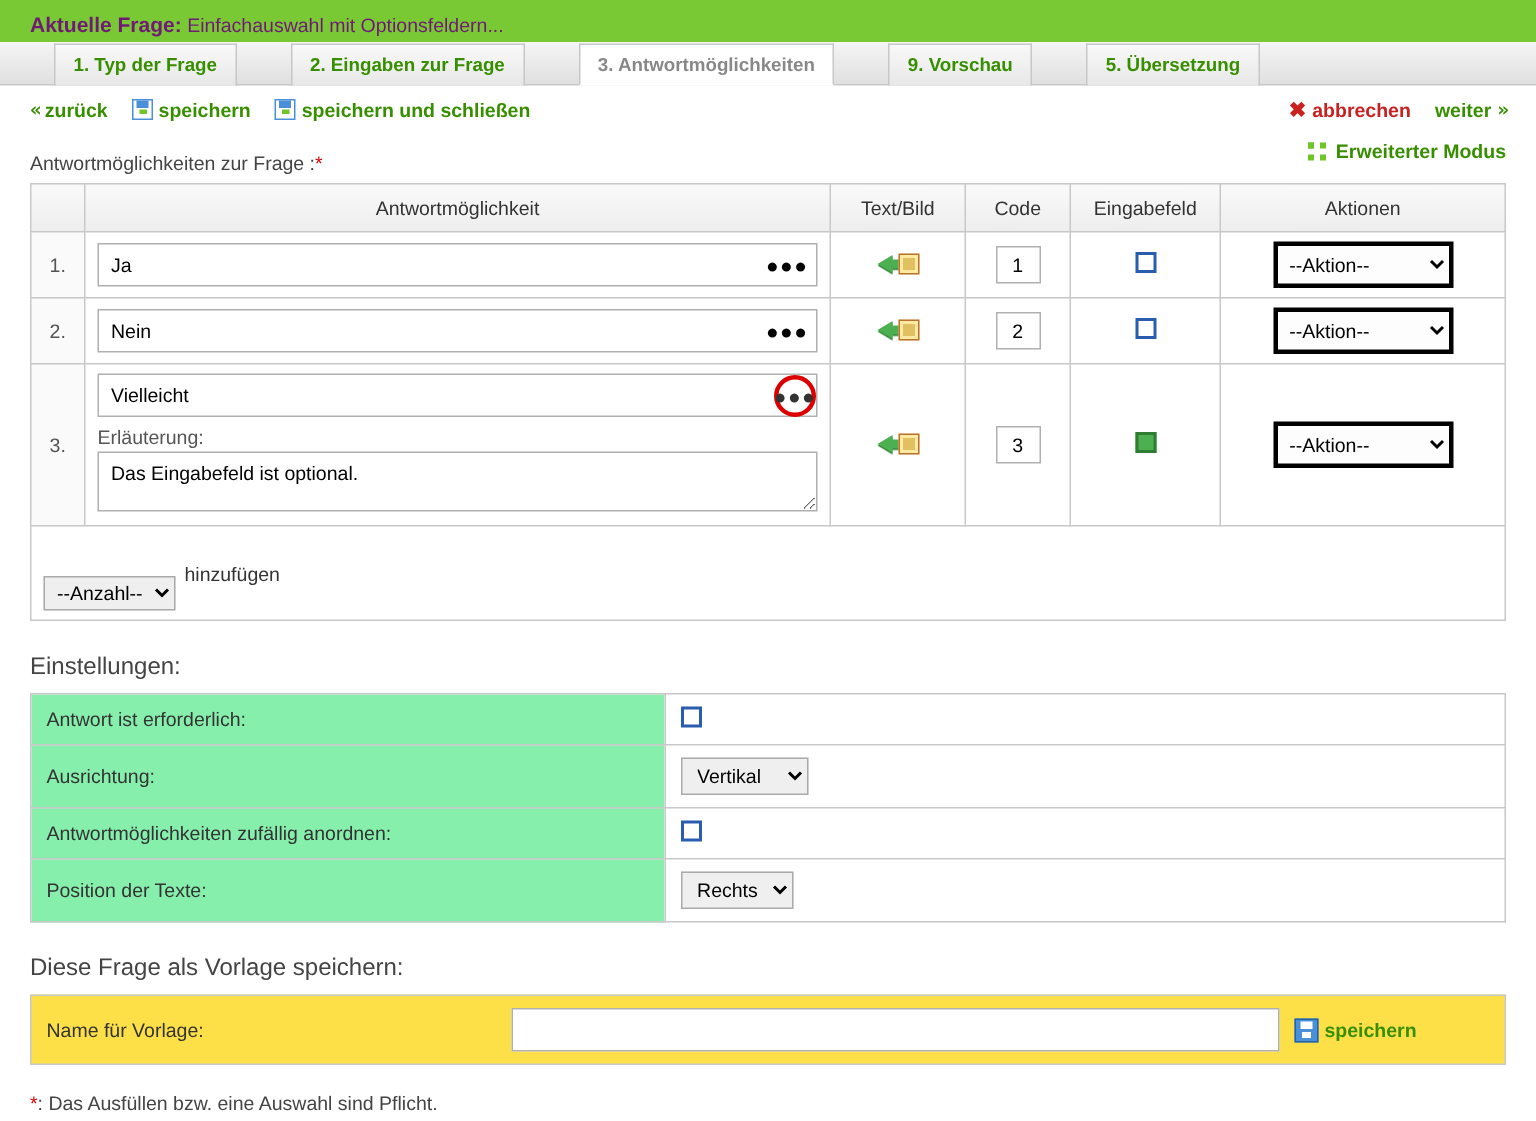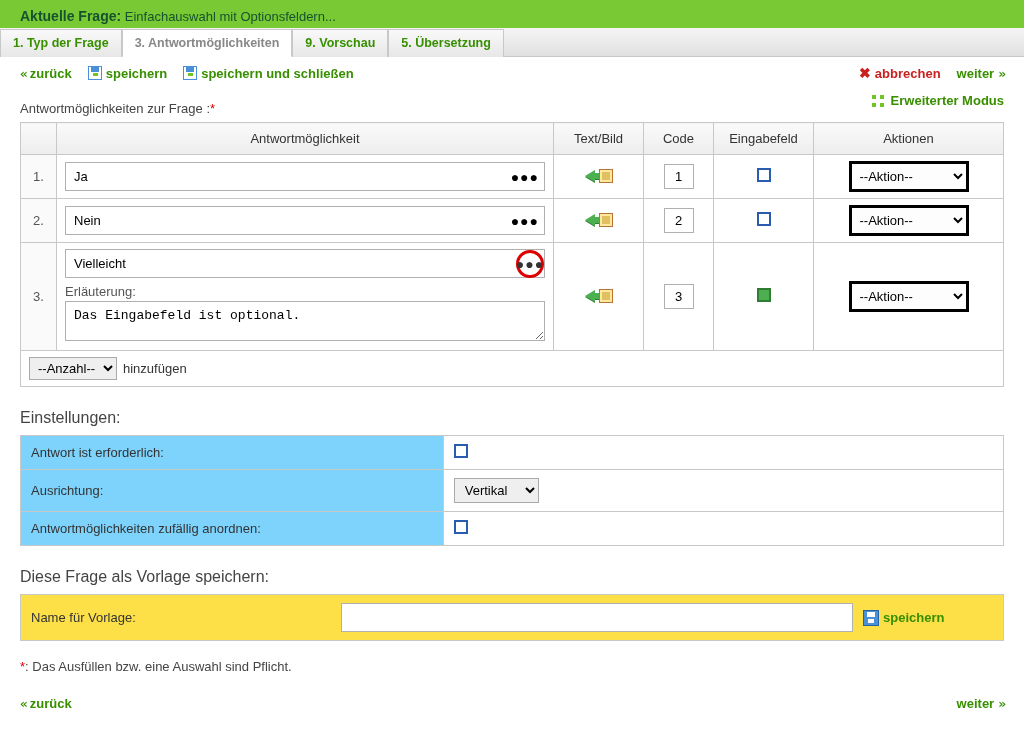--- a/index.html
+++ b/index.html
@@ -9,40 +9,41 @@
     font-size: 13px;
     color: #333;
     background: #fff;
   }
   .page { width: 1024px; margin: 0 auto; }
   .header {
     background: #7ac043;
     background: linear-gradient(#6fc426, #6fc426);
     background: #78c934;
     padding: 8px 20px 4px 20px;
-    color: #14532d;
+    color: #701a75;
   }
   .header .prefix { font-size: 14px; font-weight: bold; }
   .tabs {
     background: #e8e8e8;
     background: linear-gradient(#f5f5f5, #e0e0e0);
     border-bottom: 1px solid #c8c8c8;
     display: flex;
   }
   .tab {
     padding: 6px 12px;
     border: 1px solid #c8c8c8;
     border-bottom: none;
     background: linear-gradient(#f9f9f9, #e7e7e7);
     font-weight: bold;
     color: #378f00;
     cursor: pointer;
     position: relative;
     top: 1px;
     font-size: 12.5px;
+    margin-left: 36px;
   }
   .tab.active {
     background: #fff;
     color: #888;
     border-bottom: 1px solid #fff;
   }
   .toolbar {
     display: flex;
     align-items: center;
     padding: 8px 20px;
@@ -142,31 +143,31 @@
     width: 30px; padding: 4px; border: 1px solid #b0b0b0; text-align: center; font-size:13px;
   }
   .chk { width: 14px; height: 14px; border: 2px solid #2a5db0; display: inline-block; background:#fff; }
   .chk.filled { background:#4caf50; border-color:#2e7d32; }
   select.aktion {
     width: 120px; padding: 4px; border: 3px solid #000000; background:#fdfdfd;
     font-size: 13px;
   }
   textarea.desc {
     width: 100%; height: 40px; padding:6px 8px; border:1px solid #b0b0b0; font-size:13px;
-    font-family: Liberation Mono, monospace; resize:both;
+    font-family: Liberation Sans, sans-serif; resize:both;
   }
   .label-inline { color:#555; display:block; margin:6px 0 2px 0; }
   .add-row {
     border:1px solid #c8c8c8; border-top:none; padding:6px 8px;
     display:flex; align-items:center; gap:6px;
   }
-  select.small { padding:2px 4px; border:1px solid #aaa; font-size:13px; }
+  select.small { padding:2px 4px; border:1px solid #aaa; font-size:13px;margin-top:27px; }
   .settings-title, .template-title { font-size:16px; color:#444; margin:22px 0 8px 0; }
   table.settings { width:100%; border-collapse:collapse; border:1px solid #c8c8c8; }
-  table.settings td { border:1px solid #c8c8c8; padding:8px 10px; background:#7dd3fc; }
+  table.settings td { border:1px solid #c8c8c8; padding:8px 10px; background:#86efac; }
   table.settings td.ctl { width:57%; background:#fff; }
   select.ctl { padding:3px 6px; border:1px solid #aaa; font-size:13px; }
   .template-row {
     border:1px solid #c8c8c8; padding:8px 10px;
     display:grid; grid-template-columns: 300px 1fr 130px; align-items:center; gap:10px;
     background:#fde047;
   }
   input.template-inp { width:100%; padding:6px 8px; border:1px solid #b0b0b0; font-size:13px; background:#fff;}
   .disk-icon {
     width:16px; height:16px; display:inline-block; background:#4a90d9; position:relative; border:1px solid #2663a3;
@@ -183,20 +184,21 @@
 
 <div class="page">
 
   <div class="header">
     <span class="prefix">Aktuelle Frage:</span>
     <span>Einfachauswahl mit Optionsfeldern...</span>
   </div>
 
   <div class="tabs">
     <div class="tab">1. Typ der Frage</div>
+    <div class="tab">2. Eingaben zur Frage</div>
     <div class="tab active">3. Antwortmöglichkeiten</div>
     <div class="tab">9. Vorschau</div>
     <div class="tab">5. Übersetzung</div>
   </div>
 
   <div class="toolbar">
     <div class="toolbar-left">
       <span class="link">
         <span class="arrows">«</span>
         <span>zurück</span>
@@ -339,20 +341,28 @@
         <td class="ctl">
           <select class="ctl" style="width:85px;">
             <option>Vertikal</option>
           </select>
         </td>
       </tr>
       <tr>
         <td>Antwortmöglichkeiten zufällig anordnen:</td>
         <td class="ctl"><span class="chk"></span></td>
       </tr>
+      <tr>
+        <td>Position der Texte:</td>
+        <td class="ctl">
+          <select class="ctl" style="width:75px;">
+            <option>Rechts</option>
+          </select>
+        </td>
+      </tr>
     </tbody>
       </table>
 
     <div class="template-title">Diese Frage als Vorlage speichern:</div>
     <div class="template-row">
       <span>Name für Vorlage:</span>
       <input class="template-inp" style="">
       <span class="link">
         <span class="disk-icon"></span>
         <span>speichern</span>

